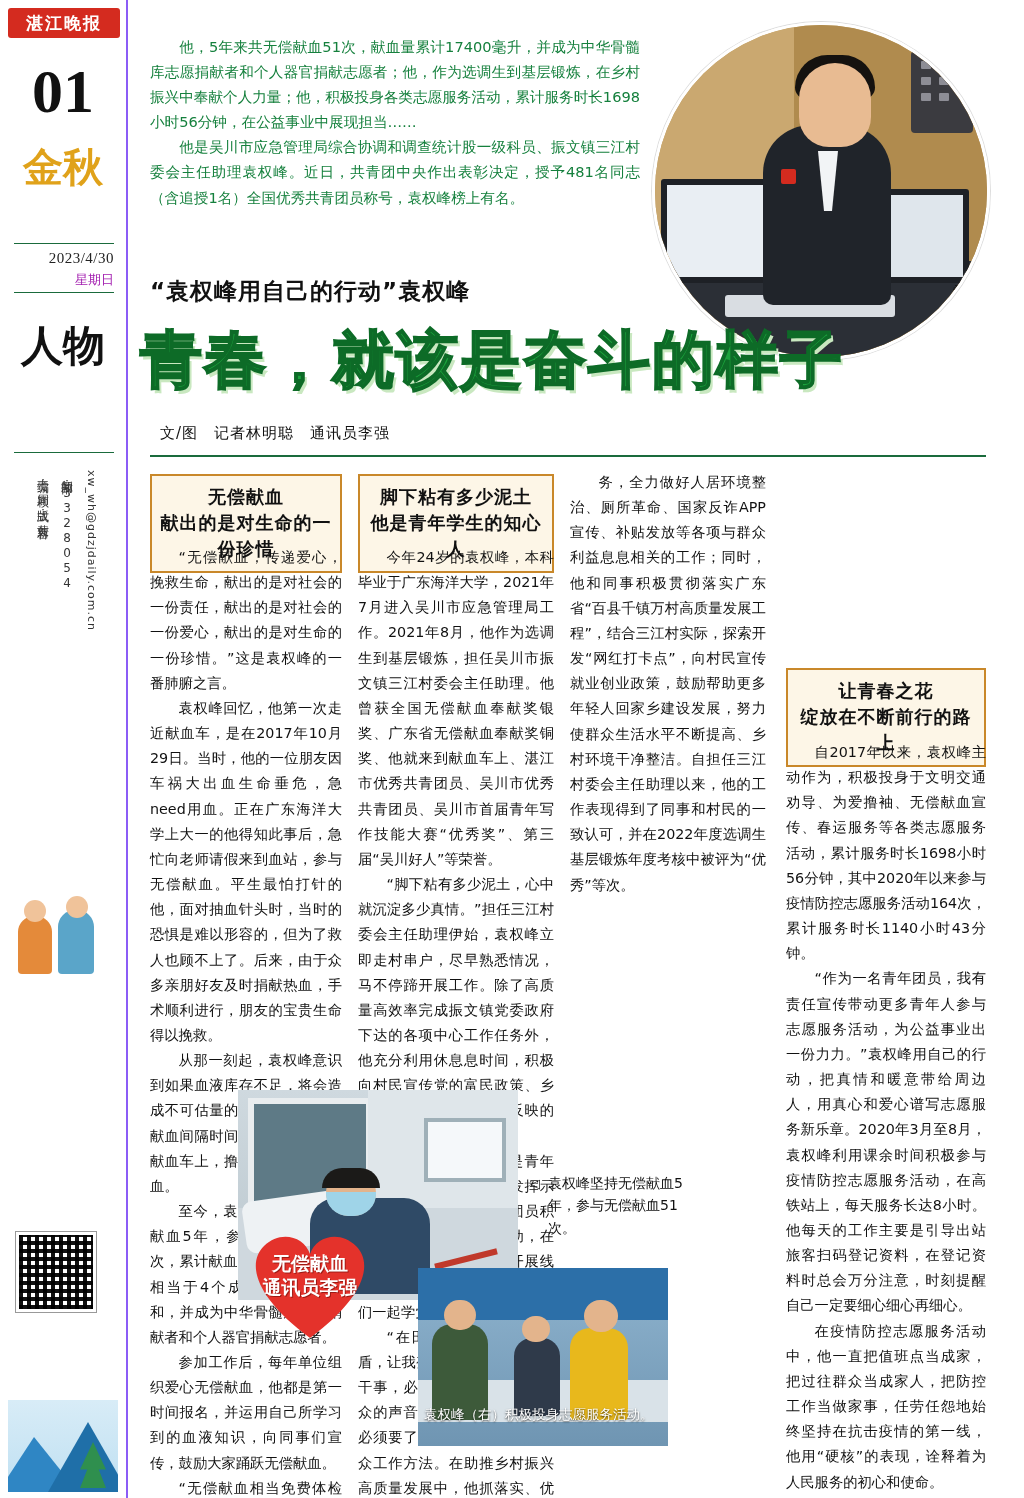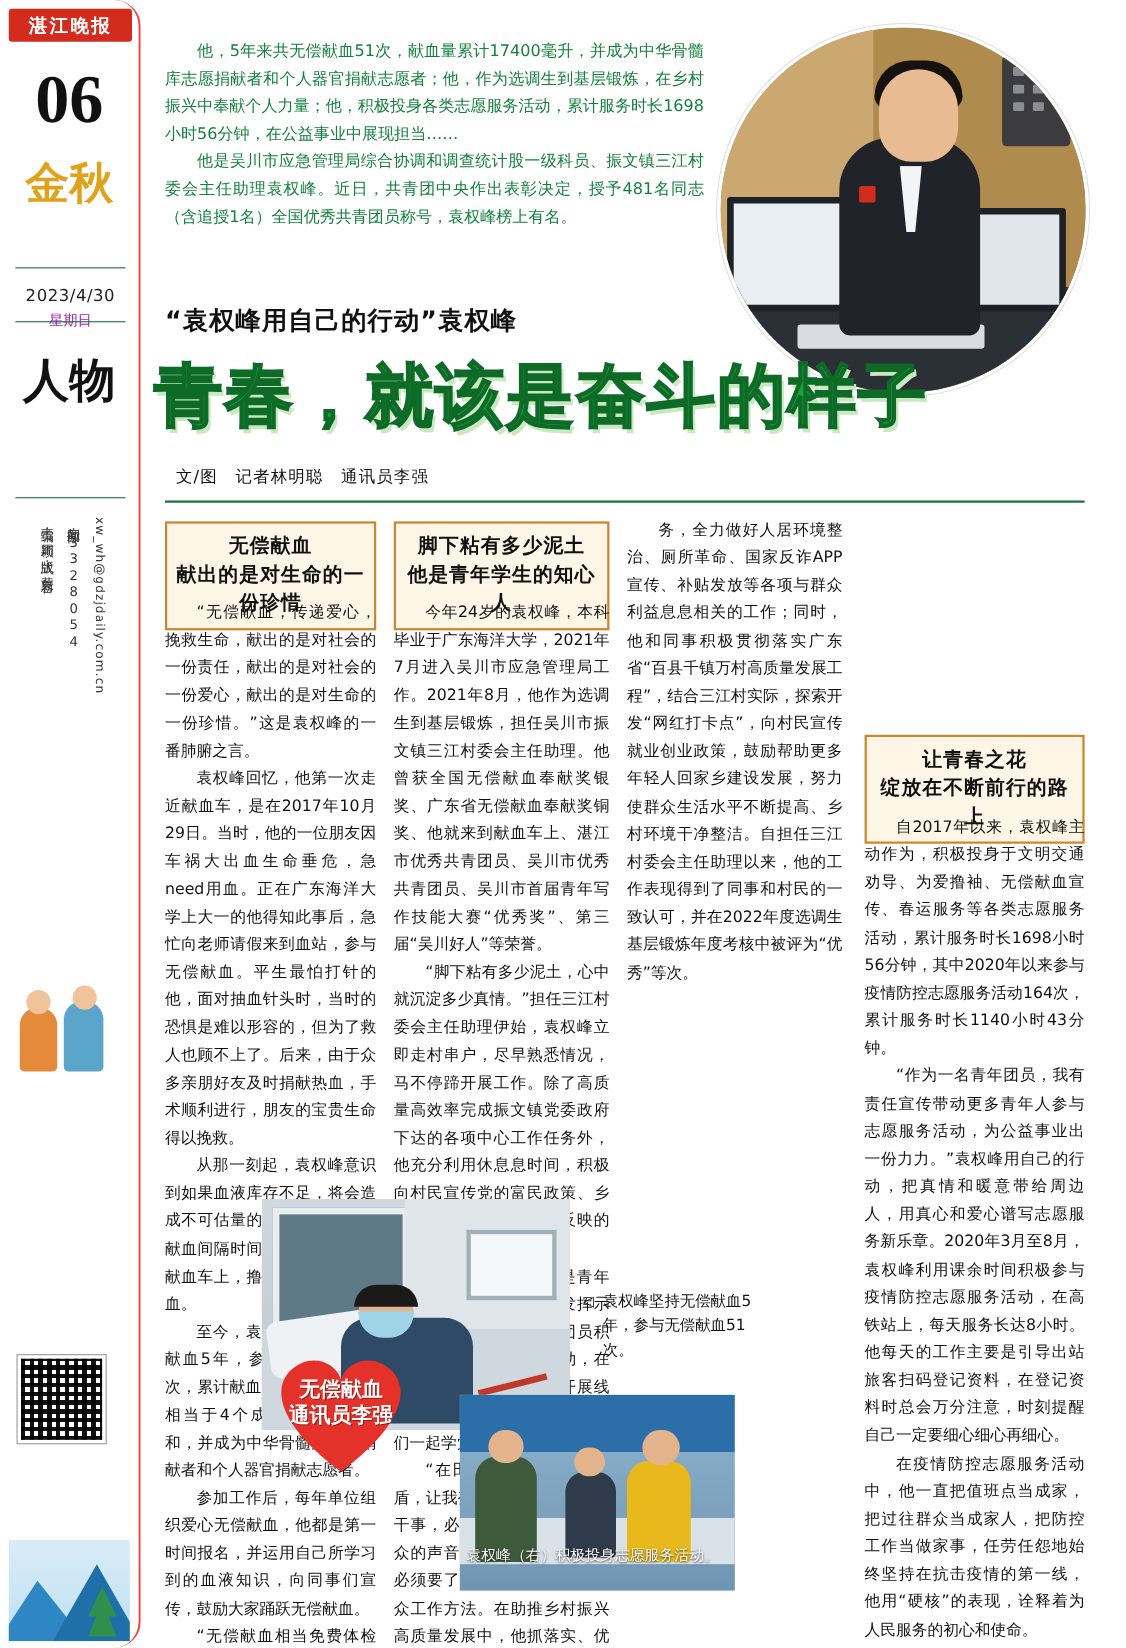--- a/index.html
+++ b/index.html
@@ -9,42 +9,41 @@
     font-family:"DejaVu Sans","Liberation Sans",sans-serif;
     color:#111;
     position:relative;
     overflow:hidden;
   }
   .page{position:absolute;inset:0;}
 
   
   .rail{
     position:absolute;left:0;top:0;width:128px;height:1498px;
-    border-right:2px solid #ef4444;
+    border-right:2px solid #8b5cf6;
     box-sizing:border-box;
-    border-radius:24px;
   }
   .masthead{
     position:absolute;left:8px;top:8px;width:112px;height:30px;
     background:#d42b1f;border-radius:3px;
     color:#fff;font-size:17px;font-weight:bold;letter-spacing:2px;
     display:flex;align-items:center;justify-content:center;
     font-family:"DejaVu Sans",sans-serif;
   }
   .pageno{
     position:absolute;left:0;top:60px;width:126px;text-align:center;
     font-size:62px;font-weight:bold;color:#111;line-height:1;
     font-family:"Liberation Serif",serif;
   }
   .season{
     position:absolute;left:0;top:140px;width:126px;text-align:center;
     color:#e0a21a;font-size:40px;font-weight:bold;line-height:1.35;
   }
   .datebox{
-    position:absolute;left:14px;top:260px;width:100px;text-align:center;
+    position:absolute;left:14px;top:250px;width:100px;text-align:right;font-family:Liberation Serif, serif;
   }
   .date{font-size:15px;color:#222;letter-spacing:.5px;}
   .weekday{font-size:13px;color:#a21caf;margin-top:4px;}
   .hr1{position:absolute;left:14px;top:243px;width:100px;border-top:1px solid #1a6b3c;}
   .hr2{position:absolute;left:14px;top:292px;width:100px;border-top:1px solid #1a6b3c;}
   .section{
     position:absolute;left:0;top:320px;width:126px;text-align:center;
     font-size:42px;font-weight:bold;color:#111;line-height:1.25;
   }
   .hr3{position:absolute;left:14px;top:452px;width:100px;border-top:1px solid #1a6b3c;}
@@ -226,21 +225,21 @@
   .elder .ha{position:absolute;left:10px;top:0px;width:22px;height:22px;background:#f0c39a;border-radius:11px;}
   .elder .hb{position:absolute;left:52px;top:-4px;width:22px;height:22px;background:#f0c39a;border-radius:11px;}
 </style>
 </head>
 <body>
 
 <div class="page">
 
   <div class="rail">
     <div class="masthead">湛江晚报</div>
-    <div class="pageno">06</div>
+    <div class="pageno">01</div>
     <div class="season">金秋</div>
     <div class="hr1"></div>
     <div class="datebox">
       <div class="date">2023/4/30</div>
       <div class="weekday">星期日</div>
     </div>
     <div class="hr2"></div>
     <div class="section">人物</div>
     <div class="hr3"></div>
 

